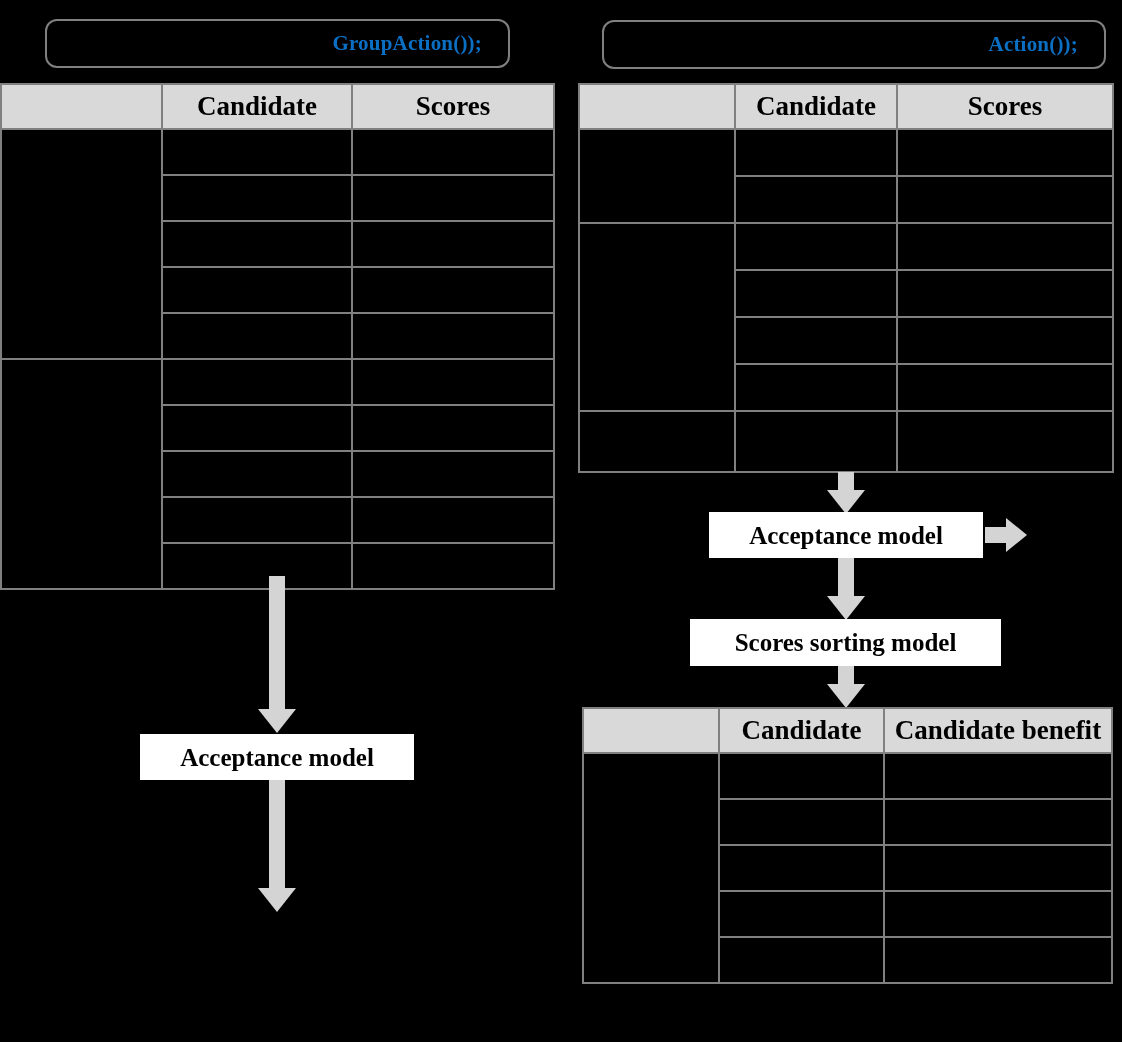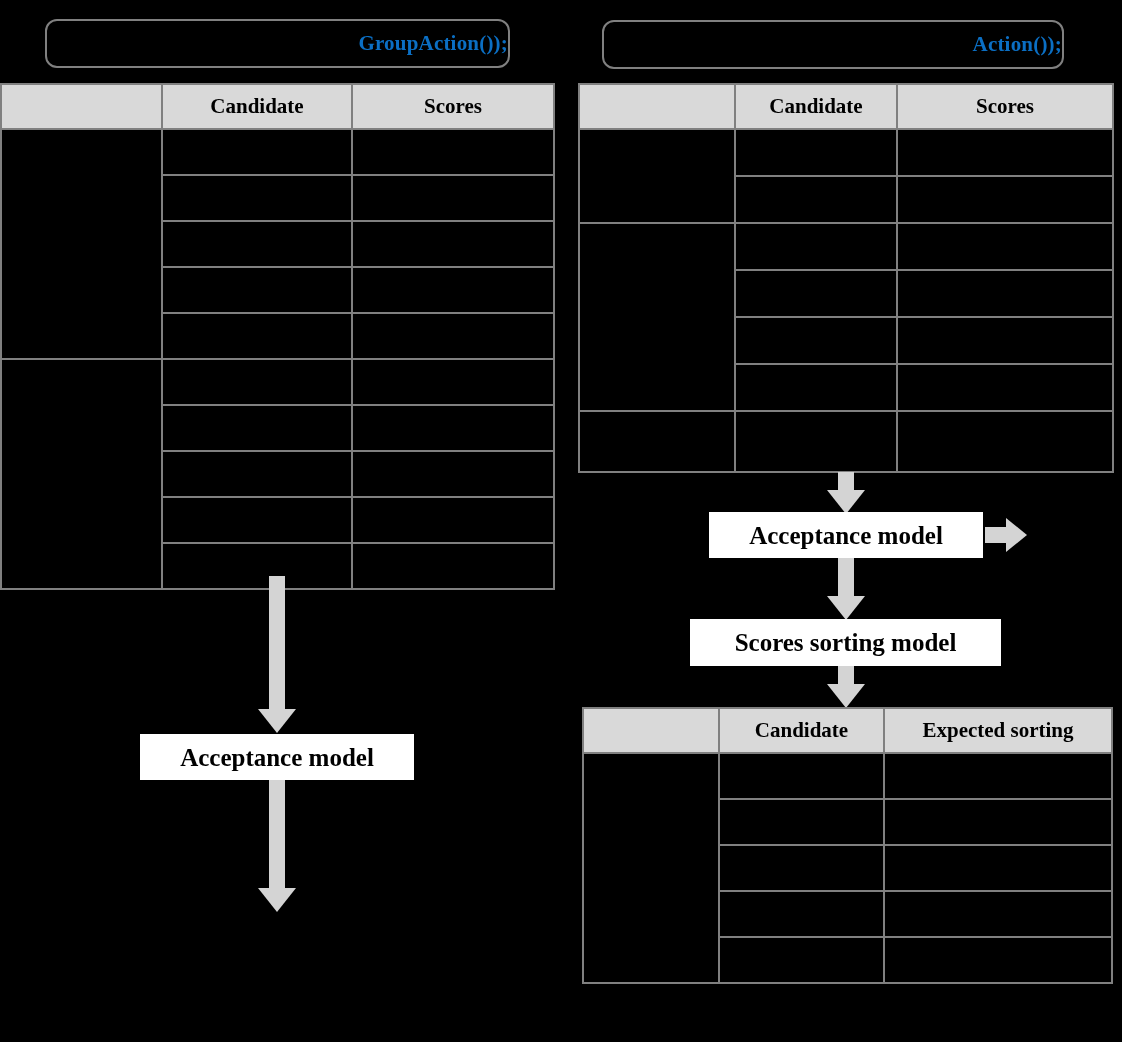--- a/index.html
+++ b/index.html
@@ -18,21 +18,21 @@
   
   .code-banner {
     position: absolute;
     box-sizing: border-box;
     background: #000000;
     border: 2px solid #808080;
     border-radius: 12px;
     display: flex;
     align-items: center;
     justify-content: flex-end;
-    padding-right: 0;
+    padding-right: 26px;
   }
   .code-banner .code-text {
     color: #0b6fc4;
     font-weight: bold;
     font-size: 21px;
     letter-spacing: 0.2px;
     white-space: nowrap;
   }
 
   
@@ -46,21 +46,21 @@
   .tbl td, .tbl th {
     border: 2px solid #808080;
     background: #000000;
     padding: 0;
     margin: 0;
   }
   .tbl thead th {
     background: #d9d9d9;
     color: #000000;
     font-weight: bold;
-    font-size: 21px;
+    font-size: 27px;
     text-align: center;
     vertical-align: middle;
     line-height: 1;
   }
   .tbl tbody td { background: #000000; }
 
   
   .model-box {
     position: absolute;
     box-sizing: border-box;
@@ -189,21 +189,21 @@
 
 <div class="model-box" style="left:140px; top:734px; width:274px; height:46px;">
   <span>Acceptance model</span>
 </div>
 
 <div class="arrow-down" style="left:257px; top:780px; width:40px; height:132px;">
   <div class="shaft" style="width:16px; height:108px;"></div>
   <div class="head"></div>
 </div>
 
-<div class="code-banner" style="left:602px; top:20px; width:462px; height:49px;">
+<div class="code-banner" style="left:602px; top:20px; width:504px; height:49px;">
   <span class="code-text">Action());</span>
 </div>
 
 <table class="tbl" style="left:578px; top:83px; width:534px;">
   <colgroup>
     <col style="width:156px">
       <col style="width:162px">
       <col style="width:216px">
   </colgroup>
   <thead>
@@ -279,21 +279,21 @@
 <table class="tbl" style="left:582px; top:707px; width:529px;">
   <colgroup>
     <col style="width:136px">
       <col style="width:165px">
       <col style="width:228px">
   </colgroup>
   <thead>
     <tr>
       <th style="height:43px;"></th>
       <th>Candidate</th>
-      <th>Expected sorting</th>
+      <th>Candidate benefit</th>
     </tr>
   </thead>
   <tbody>
     <tr>
       <td rowspan="5"></td>
       <td style="height:44px;"></td>
       <td></td>
     </tr>
     <tr>
       <td style="height:44px;"></td>

